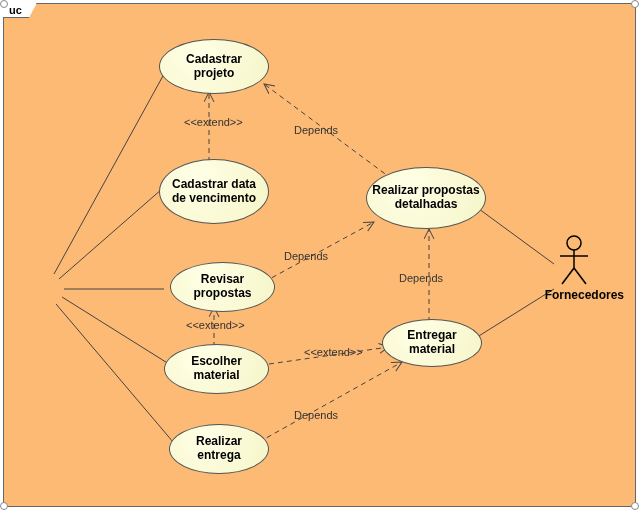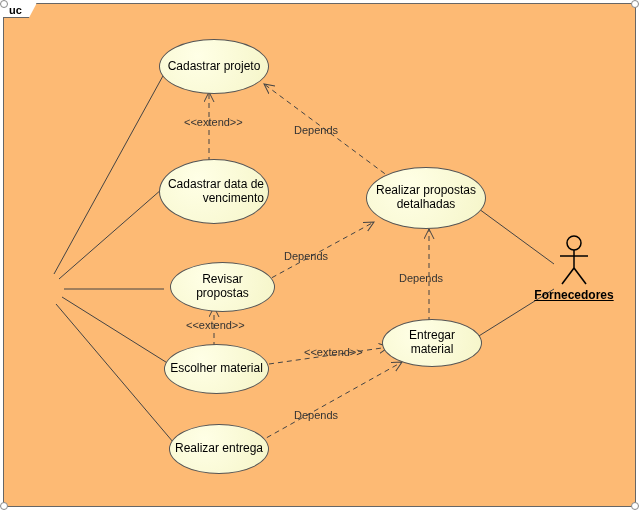--- a/index.html
+++ b/index.html
@@ -29,43 +29,42 @@
     border-top: none;
     border-left: none;
     padding: 1px 14px 1px 6px;
     font-size: 11px;
     font-weight: bold;
     clip-path: polygon(0 0, 100% 0, calc(100% - 8px) 100%, 0 100%);
   }
   .actor {
     position: absolute;
     width: 80px;
-    text-align: center;
-    text-decoration: underline;
+    text-align: right;
   }
   .actor svg {
     display: block;
     margin: 0 auto;
   }
   .actor-label {
     font-size: 12px;
     font-weight: bold;
     margin-top: 2px;
   }
   .usecase {
     position: absolute;
     border: 1px solid #555;
     border-radius: 50%;
     background: radial-gradient(circle at 35% 30%, #ffffe6, #f5f5c8);
     display: flex;
     align-items: center;
     justify-content: center;
     text-align: center;
     font-size: 12px;
-    font-weight: normal;
+    font-weight: bold;
     line-height: 1.15;
     padding: 4px;
     box-sizing: border-box;
   }
   .edge-label {
     position: absolute;
     font-size: 11px;
     color: #333;
     background: rgba(255,255,255,0.0);
     white-space: nowrap;
@@ -137,21 +136,21 @@
       <line x1="20" y1="34" x2="8" y2="50" stroke="#000" stroke-width="1.5"></line>
       <line x1="20" y1="34" x2="32" y2="50" stroke="#000" stroke-width="1.5"></line>
     </svg>
     <div class="actor-label">Fornecedores</div>
   </div>
 
   <div class="usecase" style="left:155px; top:35px; width:110px; height:55px;">
     <span>Cadastrar projeto</span>
   </div>
 
-  <div class="usecase" style="left:155px; top:155px; width:110px; height:65px;text-align:right;">
+  <div class="usecase" style="left:155px; top:155px; width:110px; height:65px;">
     <span>Cadastrar data de vencimento</span>
   </div>
 
   <div class="usecase" style="left:166px; top:258px; width:105px; height:50px;">
     <span>Revisar propostas</span>
   </div>
 
   <div class="usecase" style="left:160px; top:340px; width:105px; height:50px;">
     <span>Escolher material</span>
   </div>

